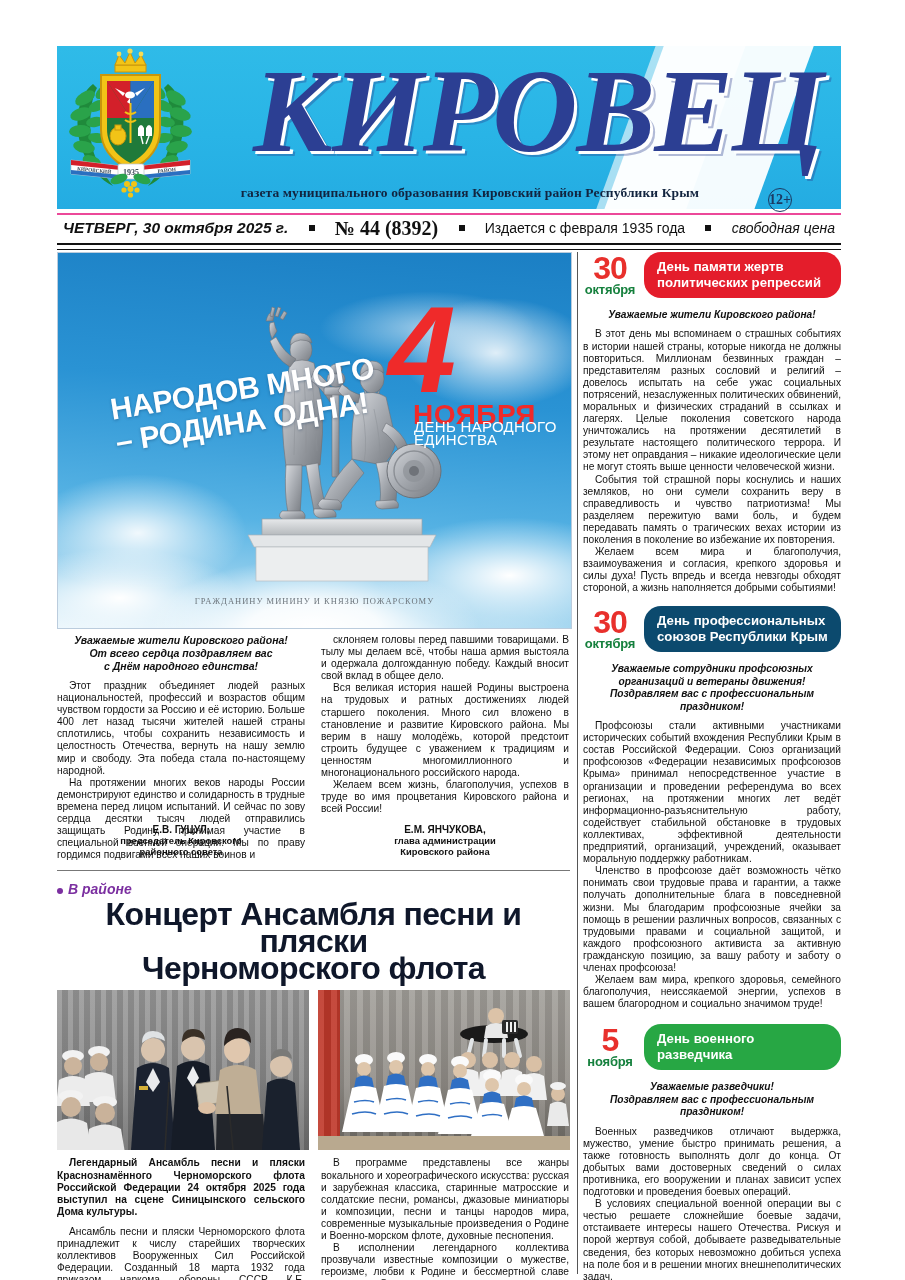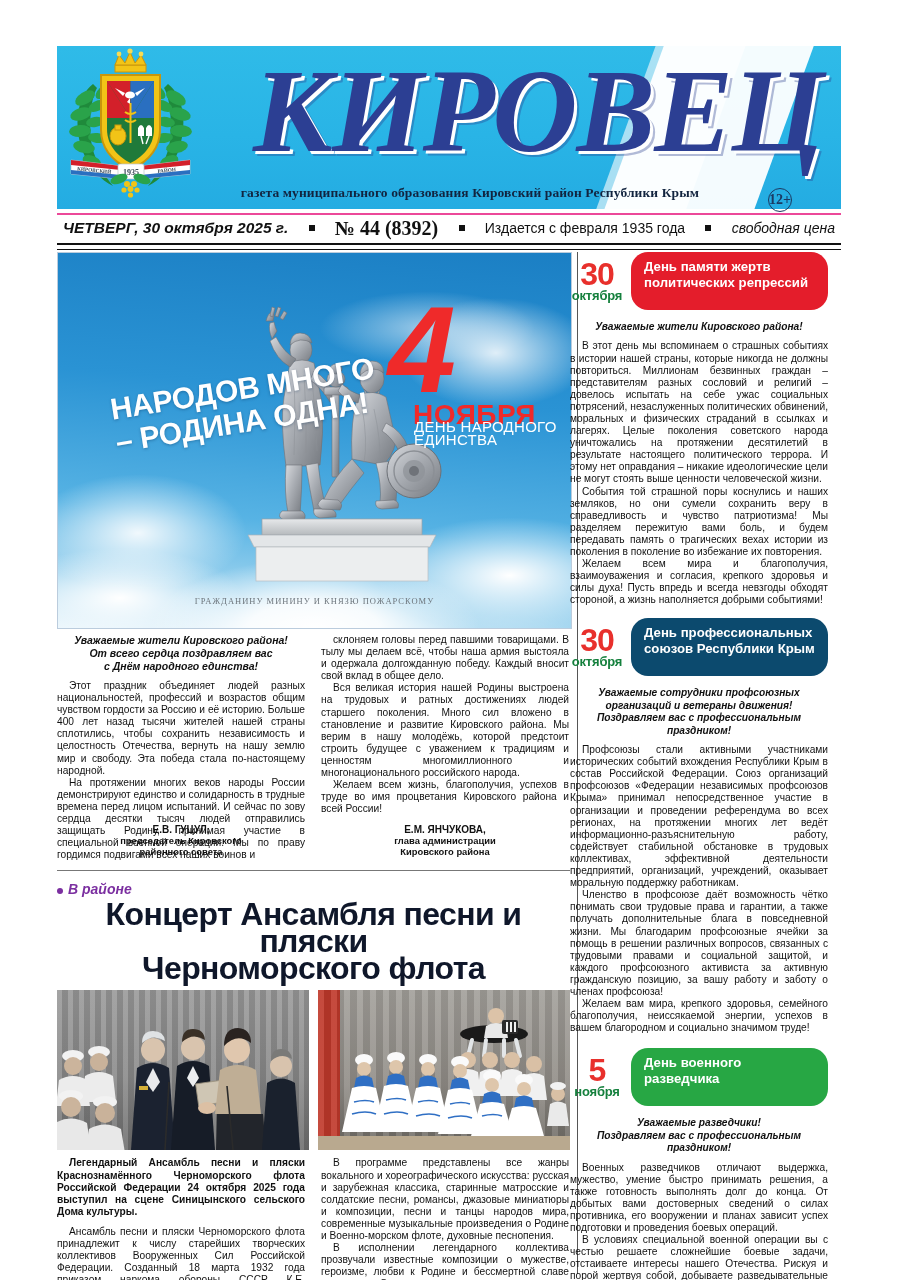--- a/index.html
+++ b/index.html
@@ -65,21 +65,21 @@
   .datebar .num{font-size:20px;font-weight:bold;font-style:normal;font-family:"Liberation Serif",serif;}
   .datebar .d3{font-size:14px;font-style:normal;}
   .datebar .d4{font-size:14px;font-style:italic;}
   .rule-double{
     position:absolute;left:57px;top:243px;width:784px;height:4px;
     border-top:2px solid #111;border-bottom:1px solid #111;
   }
 
   
   .left-col{position:absolute;left:57px;top:252px;width:515px;height:1022px;}
-  .right-col{position:absolute;left:570px;top:252px;width:258px;height:1022px;}
+  .right-col{position:absolute;left:583px;top:252px;width:258px;height:1022px;}
   .vline{position:absolute;left:577px;top:252px;width:1px;height:1022px;background:#555;}
 
   
   .hero{
     position:absolute;left:0;top:0;width:513px;height:375px;
     border:1px solid #bcd;
     background:
       radial-gradient(ellipse 70% 40% at 50% 100%, #ffffff 0%, rgba(255,255,255,.9) 18%, rgba(255,255,255,0) 46%),
       radial-gradient(ellipse 40% 22% at 12% 92%, #ffffff 0%, rgba(255,255,255,0) 60%),
       radial-gradient(ellipse 42% 25% at 88% 86%, #ffffff 0%, rgba(255,255,255,0) 62%),
@@ -180,21 +180,21 @@
   .dateblk .dnum{
     font-family:"Liberation Sans",sans-serif;font-weight:bold;
     font-size:32px;line-height:28px;color:#e8302c;letter-spacing:-1px;
   }
   .dateblk .dmon{
     font-family:"Liberation Sans",sans-serif;font-weight:bold;
     font-size:13px;color:#15803d;letter-spacing:-.2px;
   }
   .banner{
     flex:1;border-radius:17px;color:#fff;font-weight:bold;
-    font-size:13.2px;line-height:15.5px;padding:7px 10px 20px 13px;
+    font-size:13.2px;line-height:15.5px;padding:7px 10px 8px 13px;
     box-sizing:border-box;
   }
   .banner.red{background:#e41d2b;}
   .banner.blue{background:#0c4a6e;}
   .banner.green{background:#27a744;}
 
   .rlead{
     margin:11px 0 7px;text-align:center;font-weight:bold;font-style:italic;
     font-size:10.2px;line-height:12.4px;
   }

